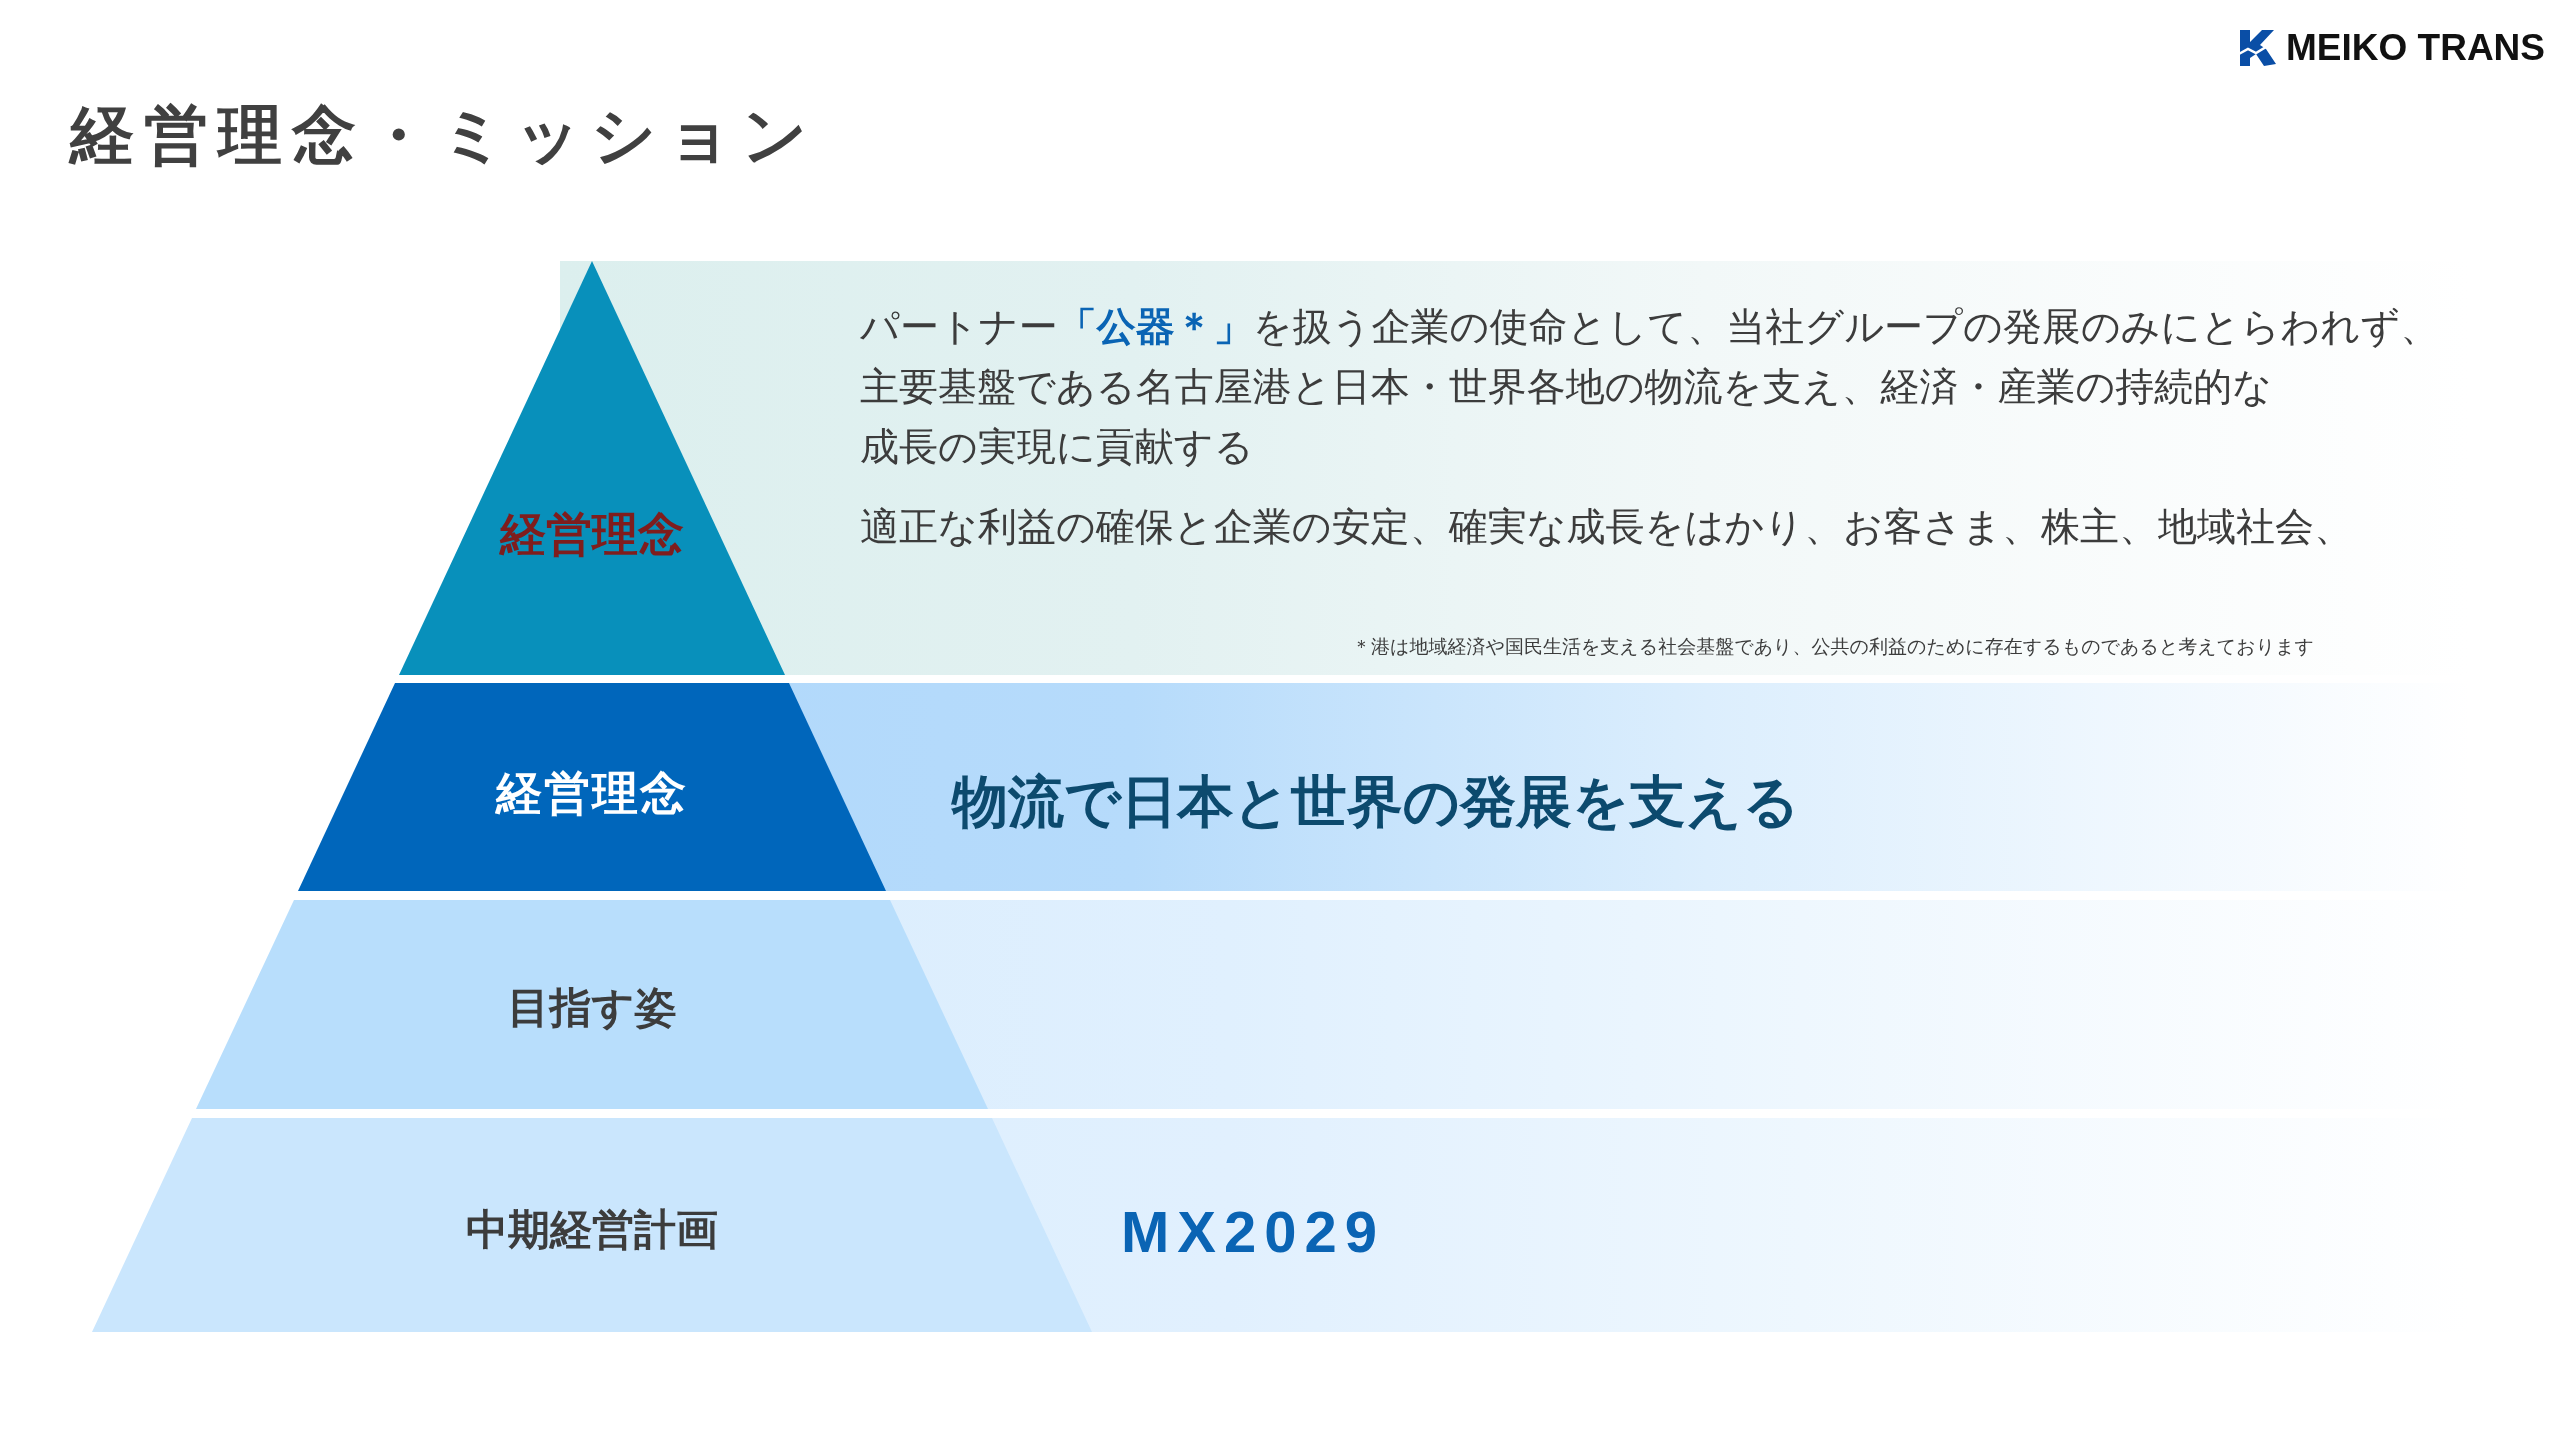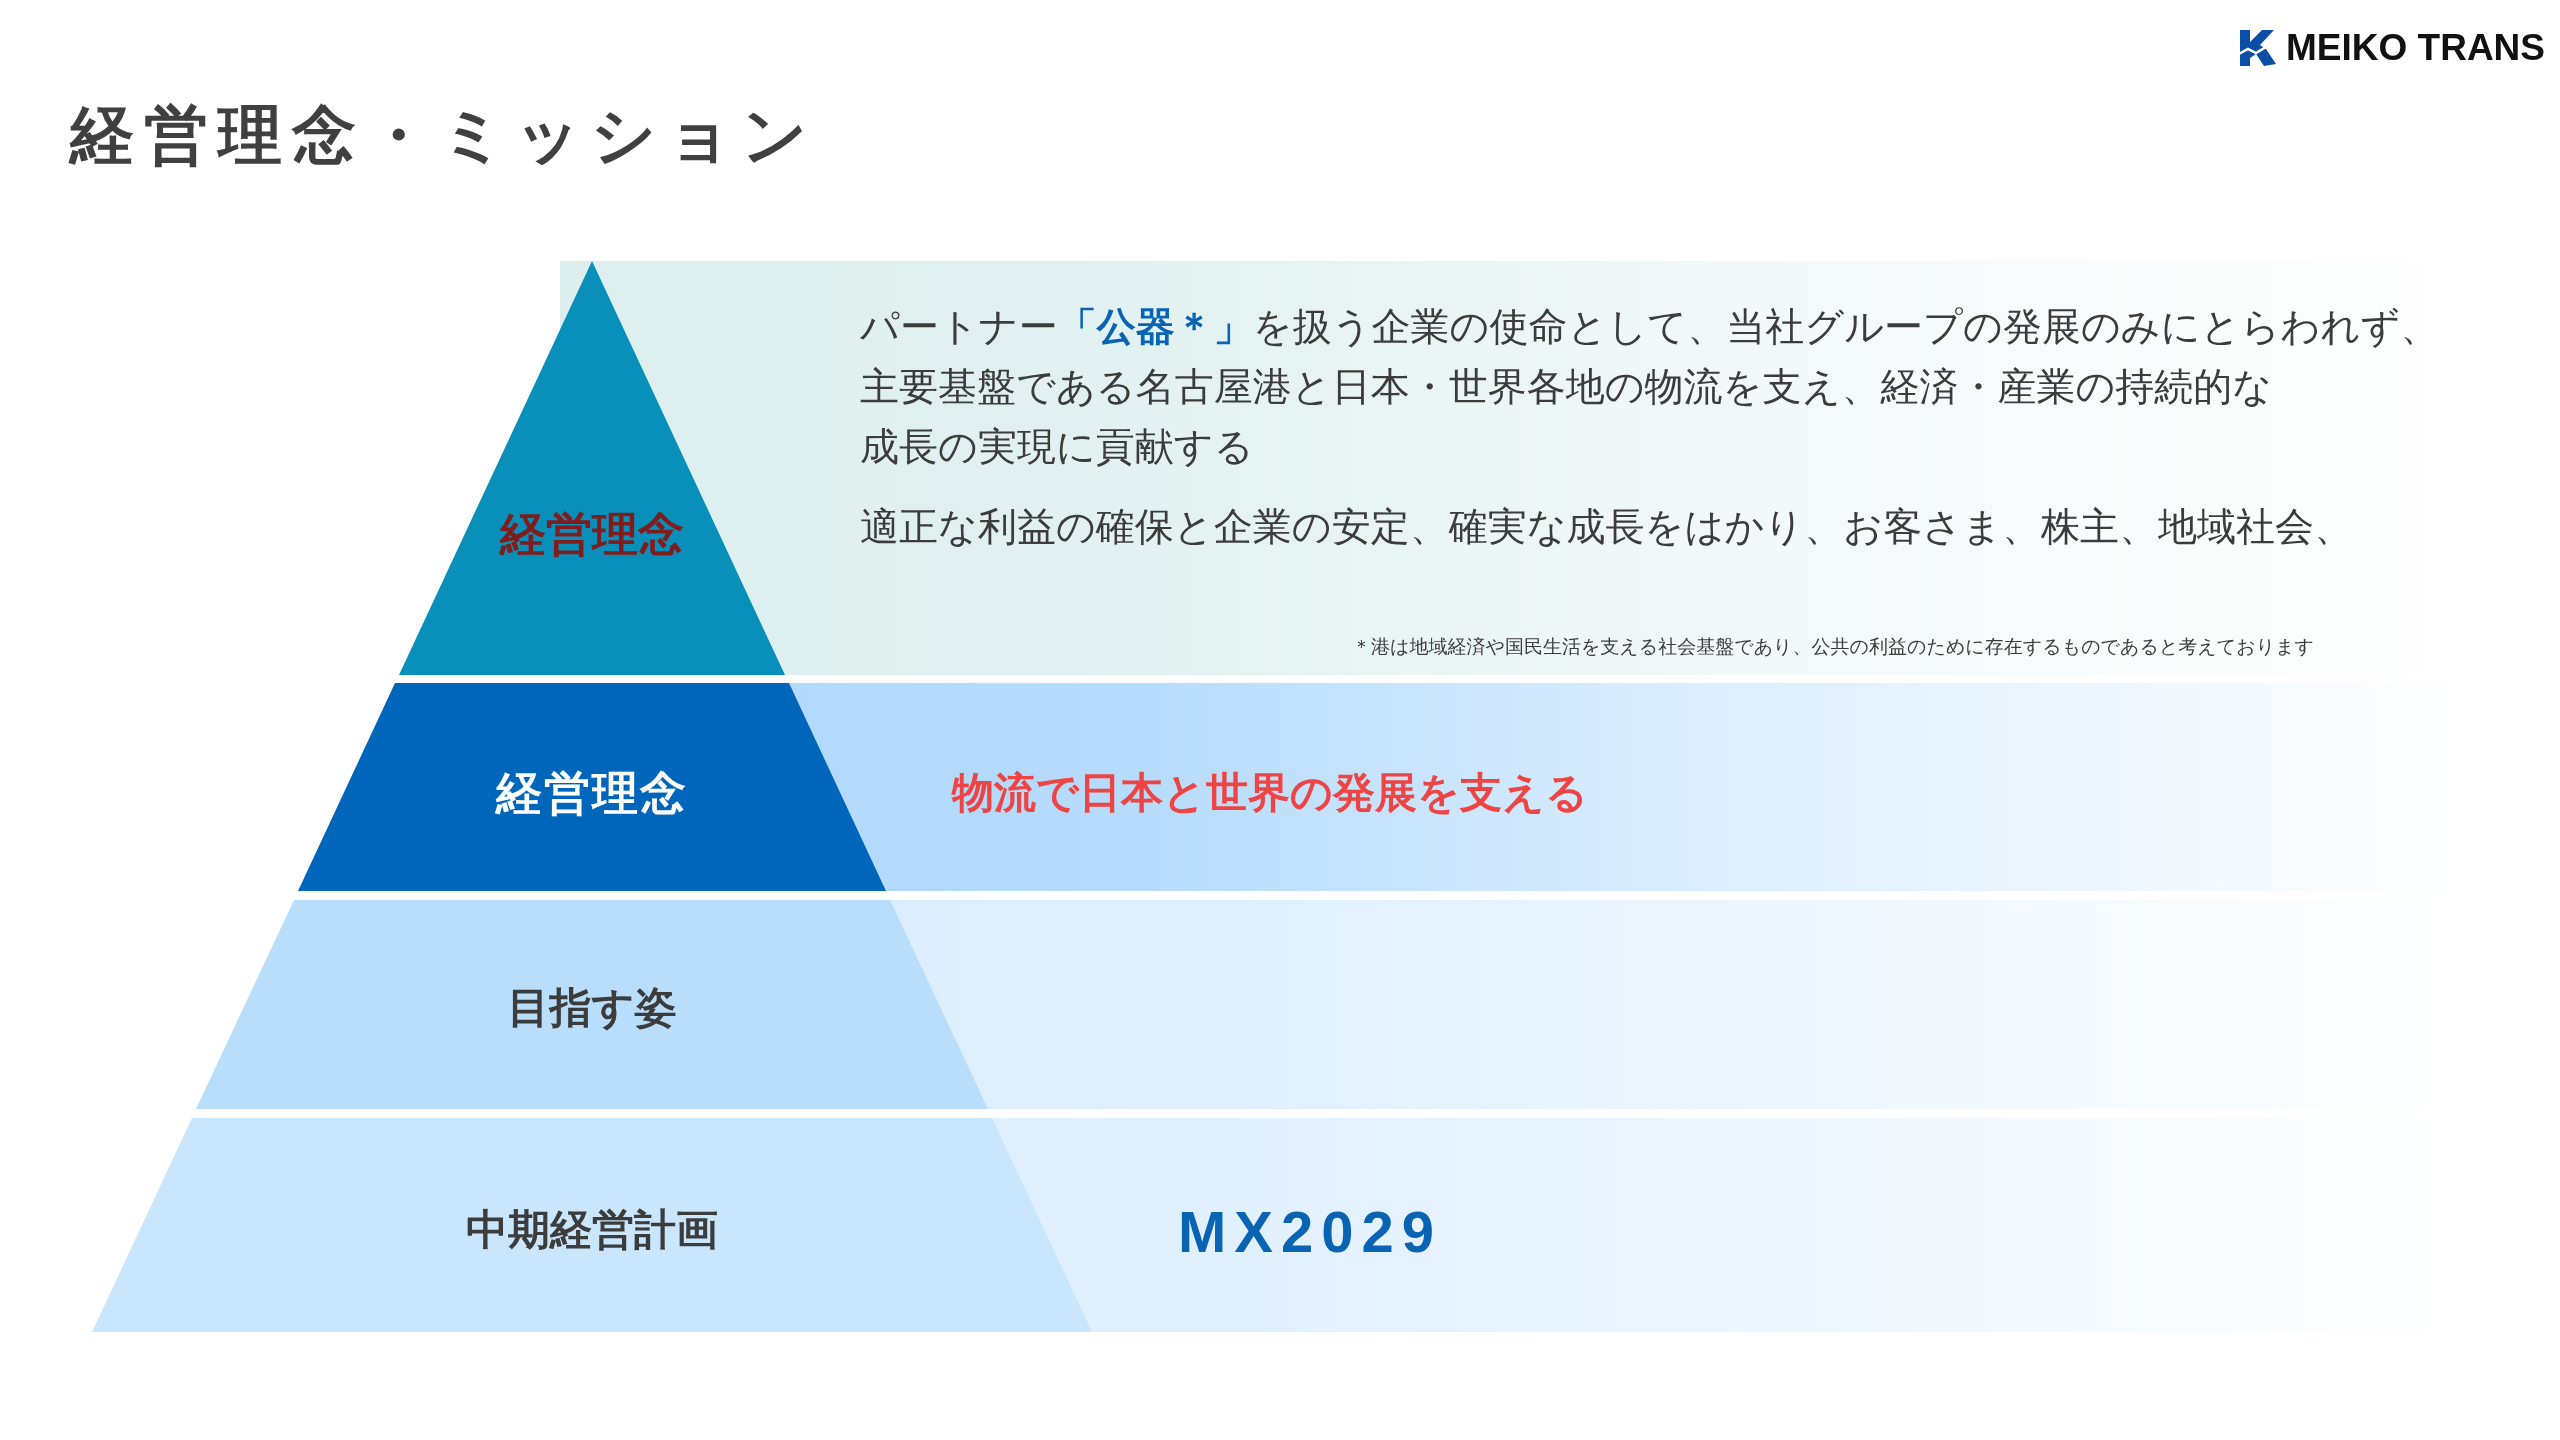--- a/index.html
+++ b/index.html
@@ -18,23 +18,23 @@
   .tier-label { position:absolute; text-align:center; font-weight:bold; }
   .l1 { left:392px; width:400px; top:504px; font-size:46px; color:#7f1d1d;font-family:Liberation Mono, monospace; }
   .l2 { left:392px; width:400px; top:763px; font-size:46px; color:#ffffff; letter-spacing:2px; }
   .l3 { left:392px; width:400px; top:980px; font-size:42px; color:#3c3c3c; }
   .l4 { left:392px; width:400px; top:1202px; font-size:42px; color:#3c3c3c; }
   .txt { position:absolute; font-size:39px; color:#3c3c3c; line-height:60px; white-space:nowrap; }
   .t1 { left:860px; top:297px; }
   .t2 { left:860px; top:497px; }
   .accent { color:#0a64b4; font-weight:bold; }
   .footnote { position:absolute; left:1352px; top:634px; font-size:19px; color:#3c3c3c; white-space:nowrap; }
-  .mission { position:absolute; left:952px; top:765px; font-size:42px; font-weight:bold; color:#ef4444; white-space:nowrap; }
+  .mission { position:absolute; left:952px; top:765px; font-size:56px; font-weight:bold; color:#0c4a6e; white-space:nowrap; }
   .t3 { left:1074px; top:950px; }
-  .mx { position:absolute; left:1178px; top:1198px; font-size:58px; font-weight:bold; color:#0a64b4; letter-spacing:8px; font-family:"Liberation Sans","DejaVu Sans",sans-serif; }
+  .mx { position:absolute; left:1121px; top:1198px; font-size:58px; font-weight:bold; color:#0a64b4; letter-spacing:8px; font-family:"Liberation Sans","DejaVu Sans",sans-serif; }
 </style>
 </head>
 <body>
 
 <div class="logo">
   <svg viewBox="0 0 42 40">
     <path d="M4 2 L14 2 L14 14 L26 2 L38 2 L24 17 L30 21 L40 36 L28 38 L20 26 L14 30 L14 38 L4 38 Z" fill="#0a4ea6"></path>
     <path d="M1 27 L12 21 L20 25 L30 19 L38 24" stroke="#ffffff" stroke-width="2.5" fill="none"></path>
   </svg>
   <span class="logo-text">MEIKO TRANS</span>

